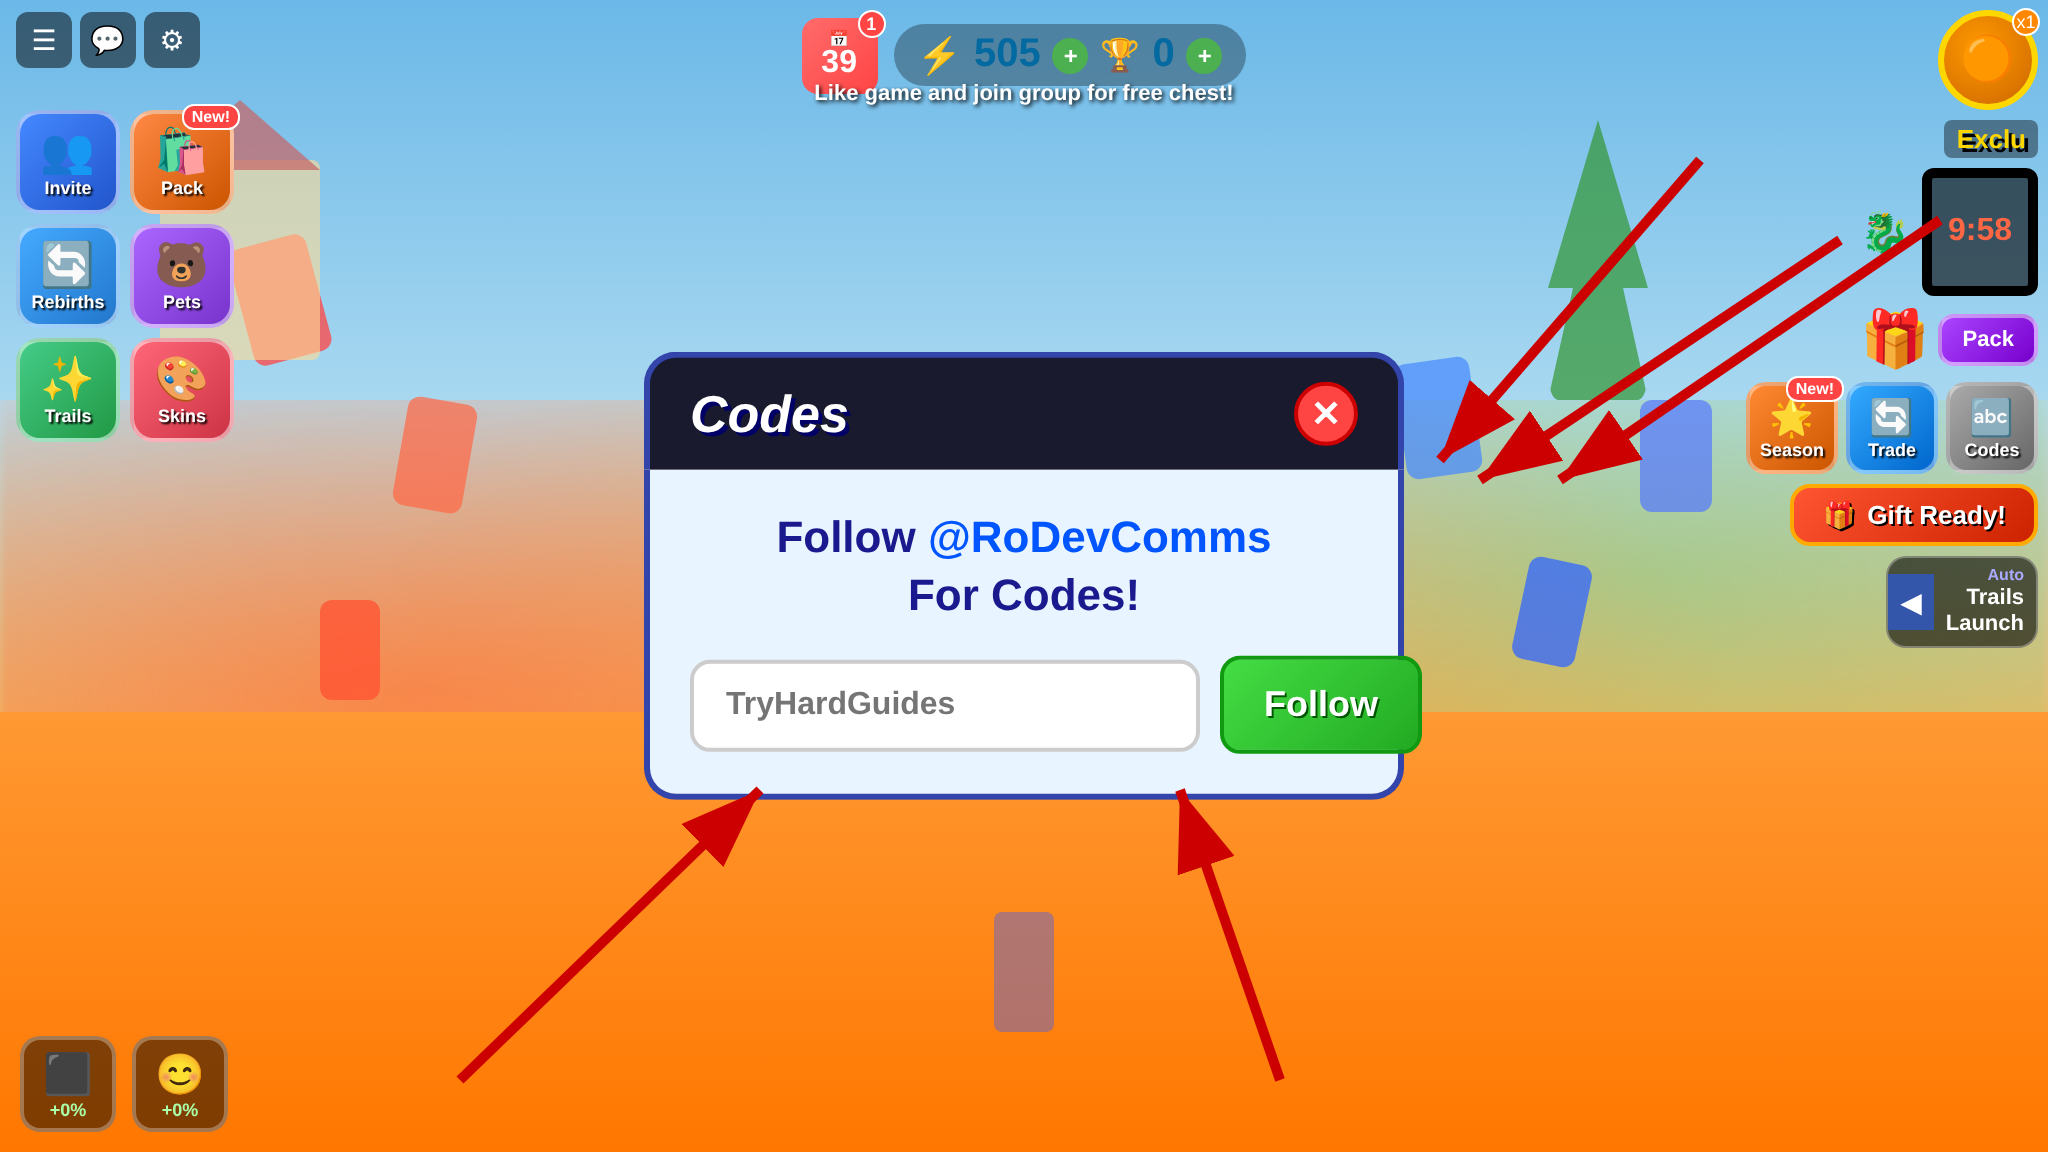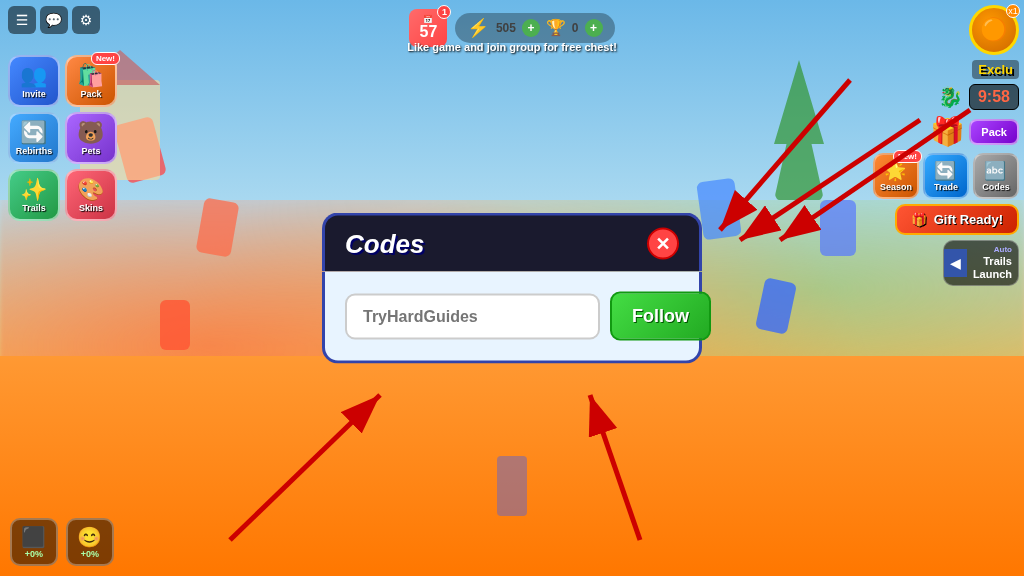--- a/index.html
+++ b/index.html
@@ -72,22 +72,22 @@
       gap: 6px;
       background: rgba(0,0,0,0.3);
       border-radius: 20px;
       padding: 4px 12px;
     }
 
     .hud-stat {
       display: flex;
       align-items: center;
       gap: 4px;
-      color: #404040;
-      font-size: 12px;
+      color: #0369a1;
+      font-size: 20px;
       font-weight: bold;
     }
 
     .lightning-icon {
       color: #FFD700;
       font-size: 18px;
     }
 
     .trophy-icon {
       color: #FFD700;
@@ -284,23 +284,23 @@
       background: rgba(0,0,0,0.4);
       padding: 2px 6px;
       border-radius: 4px;
     }
 
     .timer-display {
       background: rgba(0,0,0,0.6);
       color: #FF6644;
       font-size: 16px;
       font-weight: 900;
-      padding: 3px 8px;
+      padding: 18px 8px;
       border-radius: 6px;
-      border: 1px solid #000000;
+      border: 5px solid #000000;
     }
 
     .pack-btn {
       background: linear-gradient(135deg, #AA44FF, #7700CC);
       color: white;
       font-size: 11px;
       font-weight: bold;
       padding: 5px 10px;
       border-radius: 8px;
       cursor: pointer;
@@ -521,21 +521,21 @@
 
 <div id="top-hud">
   <div class="hud-icons-left">
     <div class="hud-icon-btn">☰</div>
     <div class="hud-icon-btn">💬</div>
     <div class="hud-icon-btn">⚙</div>
   </div>
 
   <div class="calendar-btn">
     <span style="font-size:8px;line-height:1;">📅</span>
-    <span class="calendar-day">57</span>
+    <span class="calendar-day">39</span>
     <div class="notif-badge">1</div>
   </div>
 
   <div class="hud-center">
     <span class="lightning-icon">⚡</span>
     <span class="hud-stat">505</span>
     <div class="plus-btn">+</div>
     <span class="trophy-icon">🏆</span>
     <span class="hud-stat">0</span>
     <div class="plus-btn">+</div>
@@ -639,20 +639,25 @@
 </div>
 
 <div id="codes-modal">
   <div class="modal-title-bar">
     <span class="modal-title">Codes</span>
     <div class="modal-close-btn">
       <span>✕</span>
     </div>
   </div>
   <div class="modal-body">
+    <div class="follow-text">
+      <span>Follow</span>
+      <span class="highlight">@RoDevComms</span><br>
+      <span>For Codes!</span>
+    </div>
     <div class="code-input-row">
       <input class="code-input" type="text" placeholder="TryHardGuides" style="">
       <button class="verify-btn">Follow</button>
     </div>
   </div>
 </div>
 
 <svg id="arrows-svg" xmlns="http://www.w3.org/2000/svg">
   <defs>
     <marker id="arrowhead" markerWidth="8" markerHeight="6" refX="8" refY="3" orient="auto">

